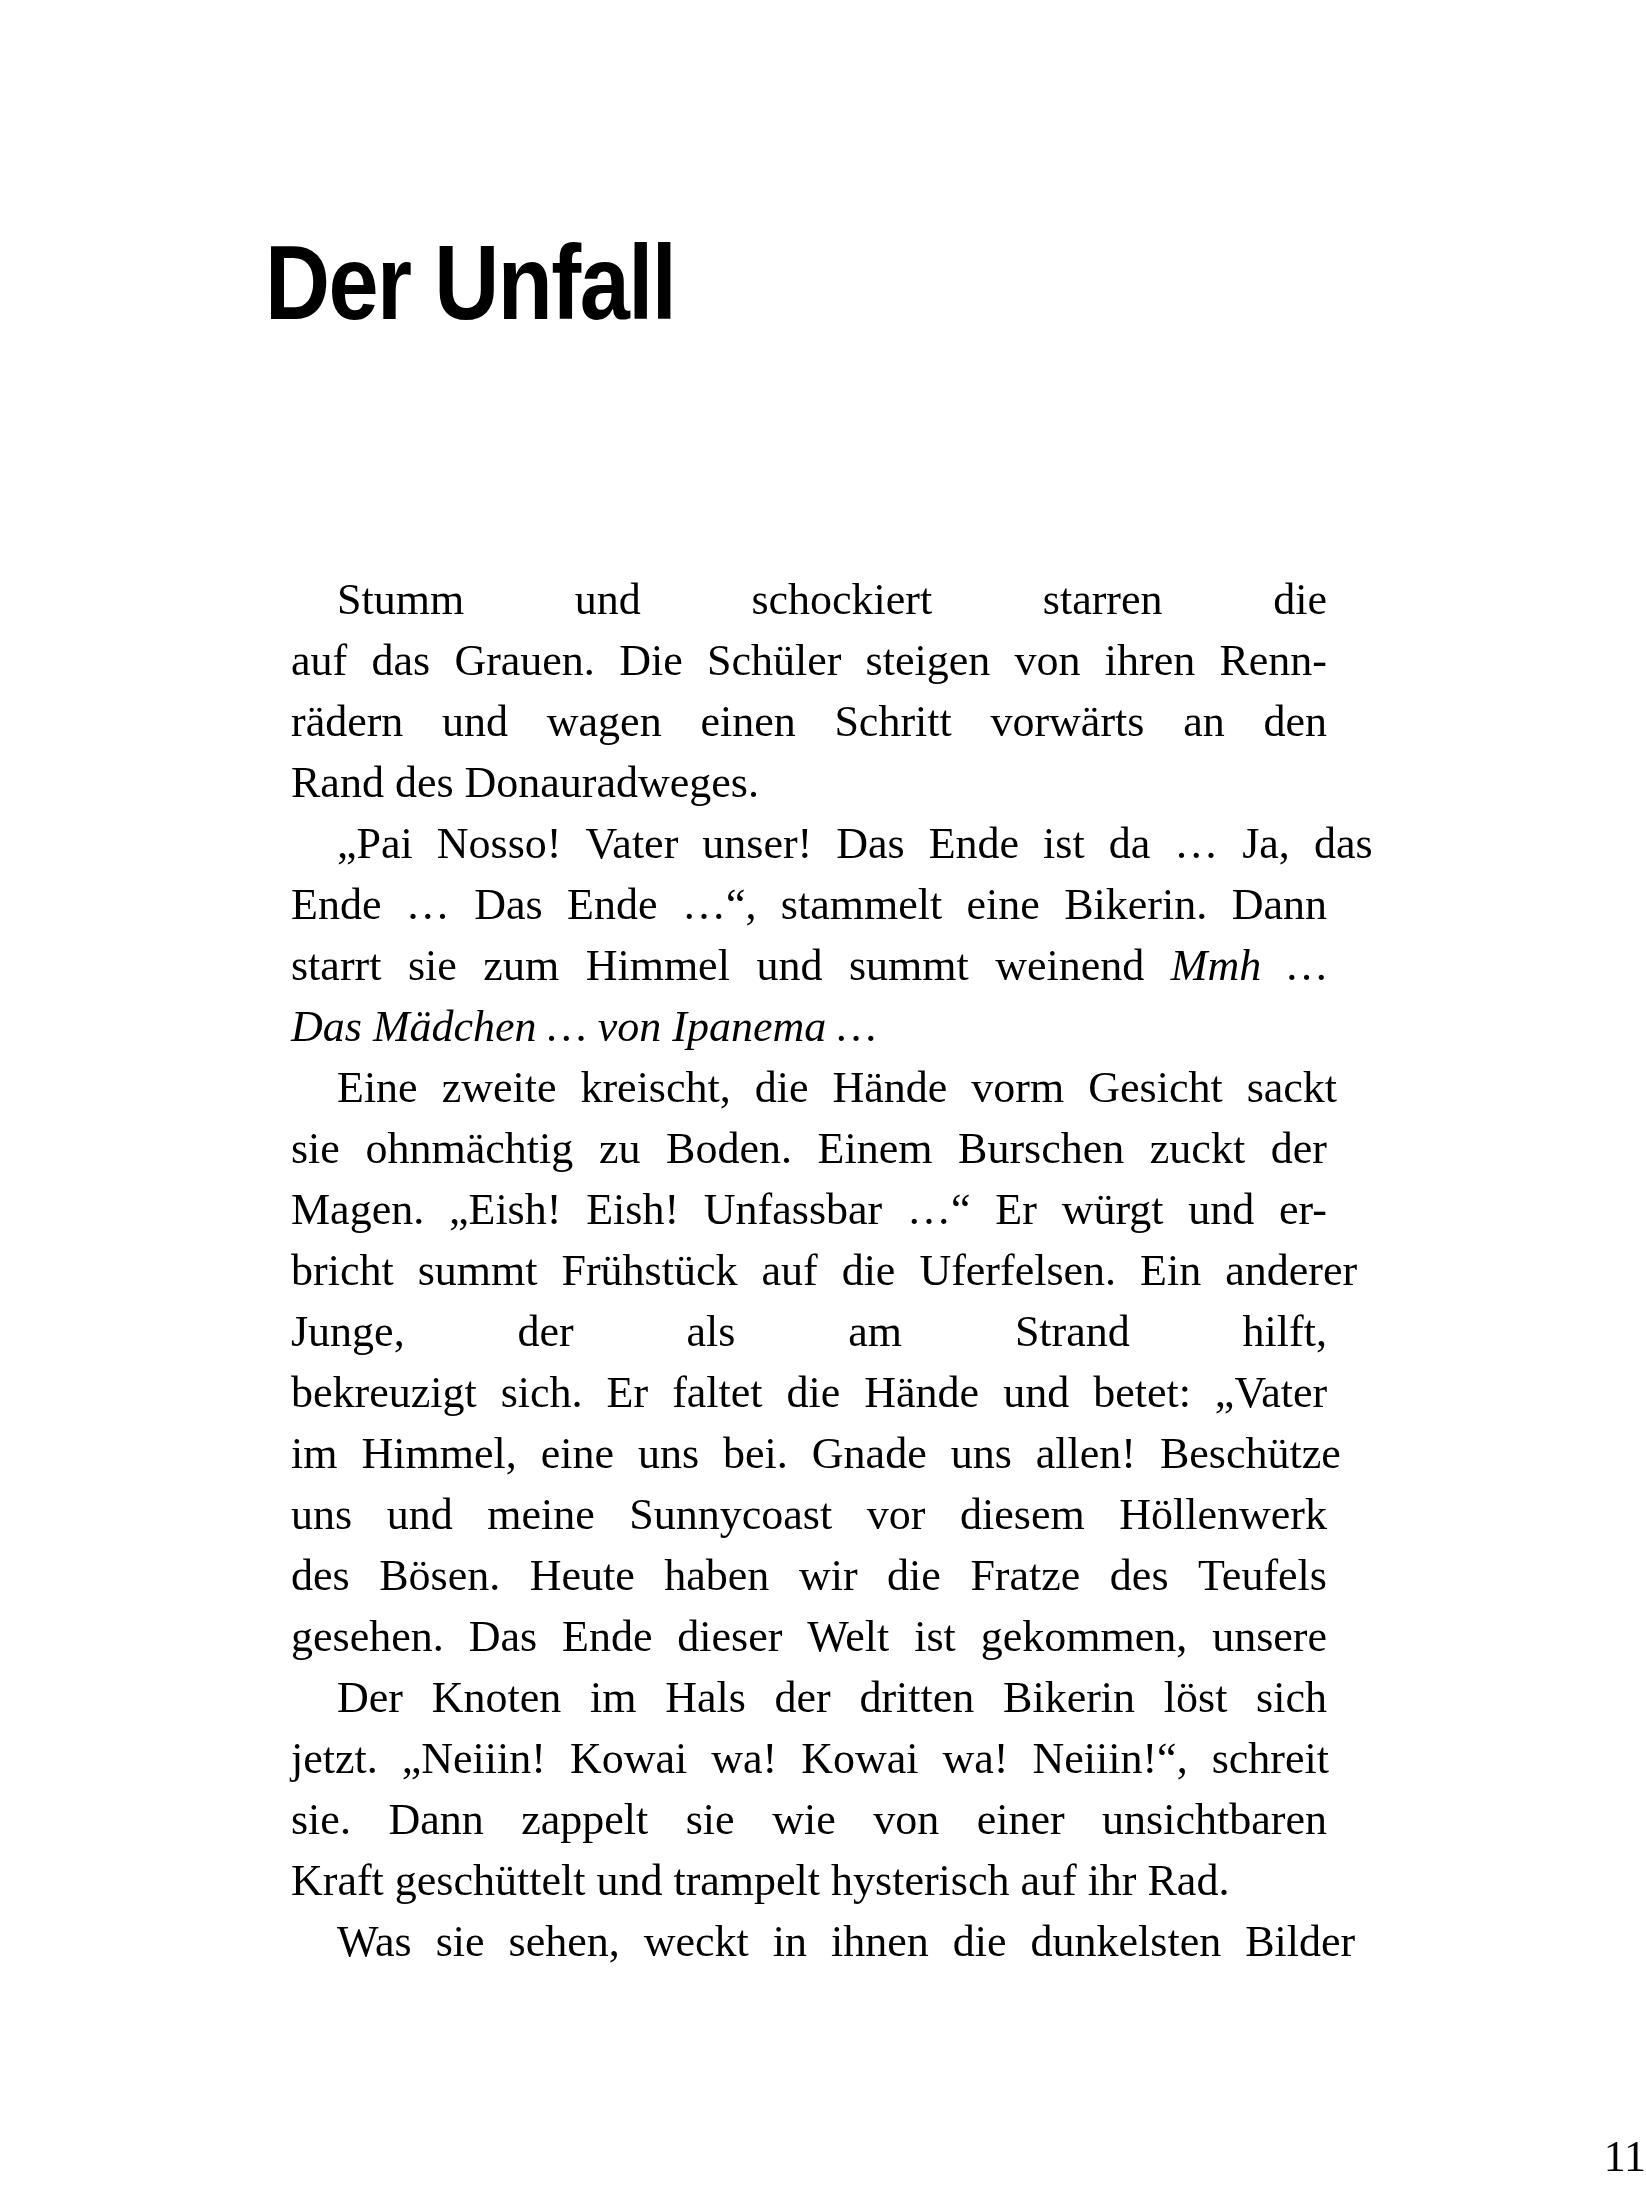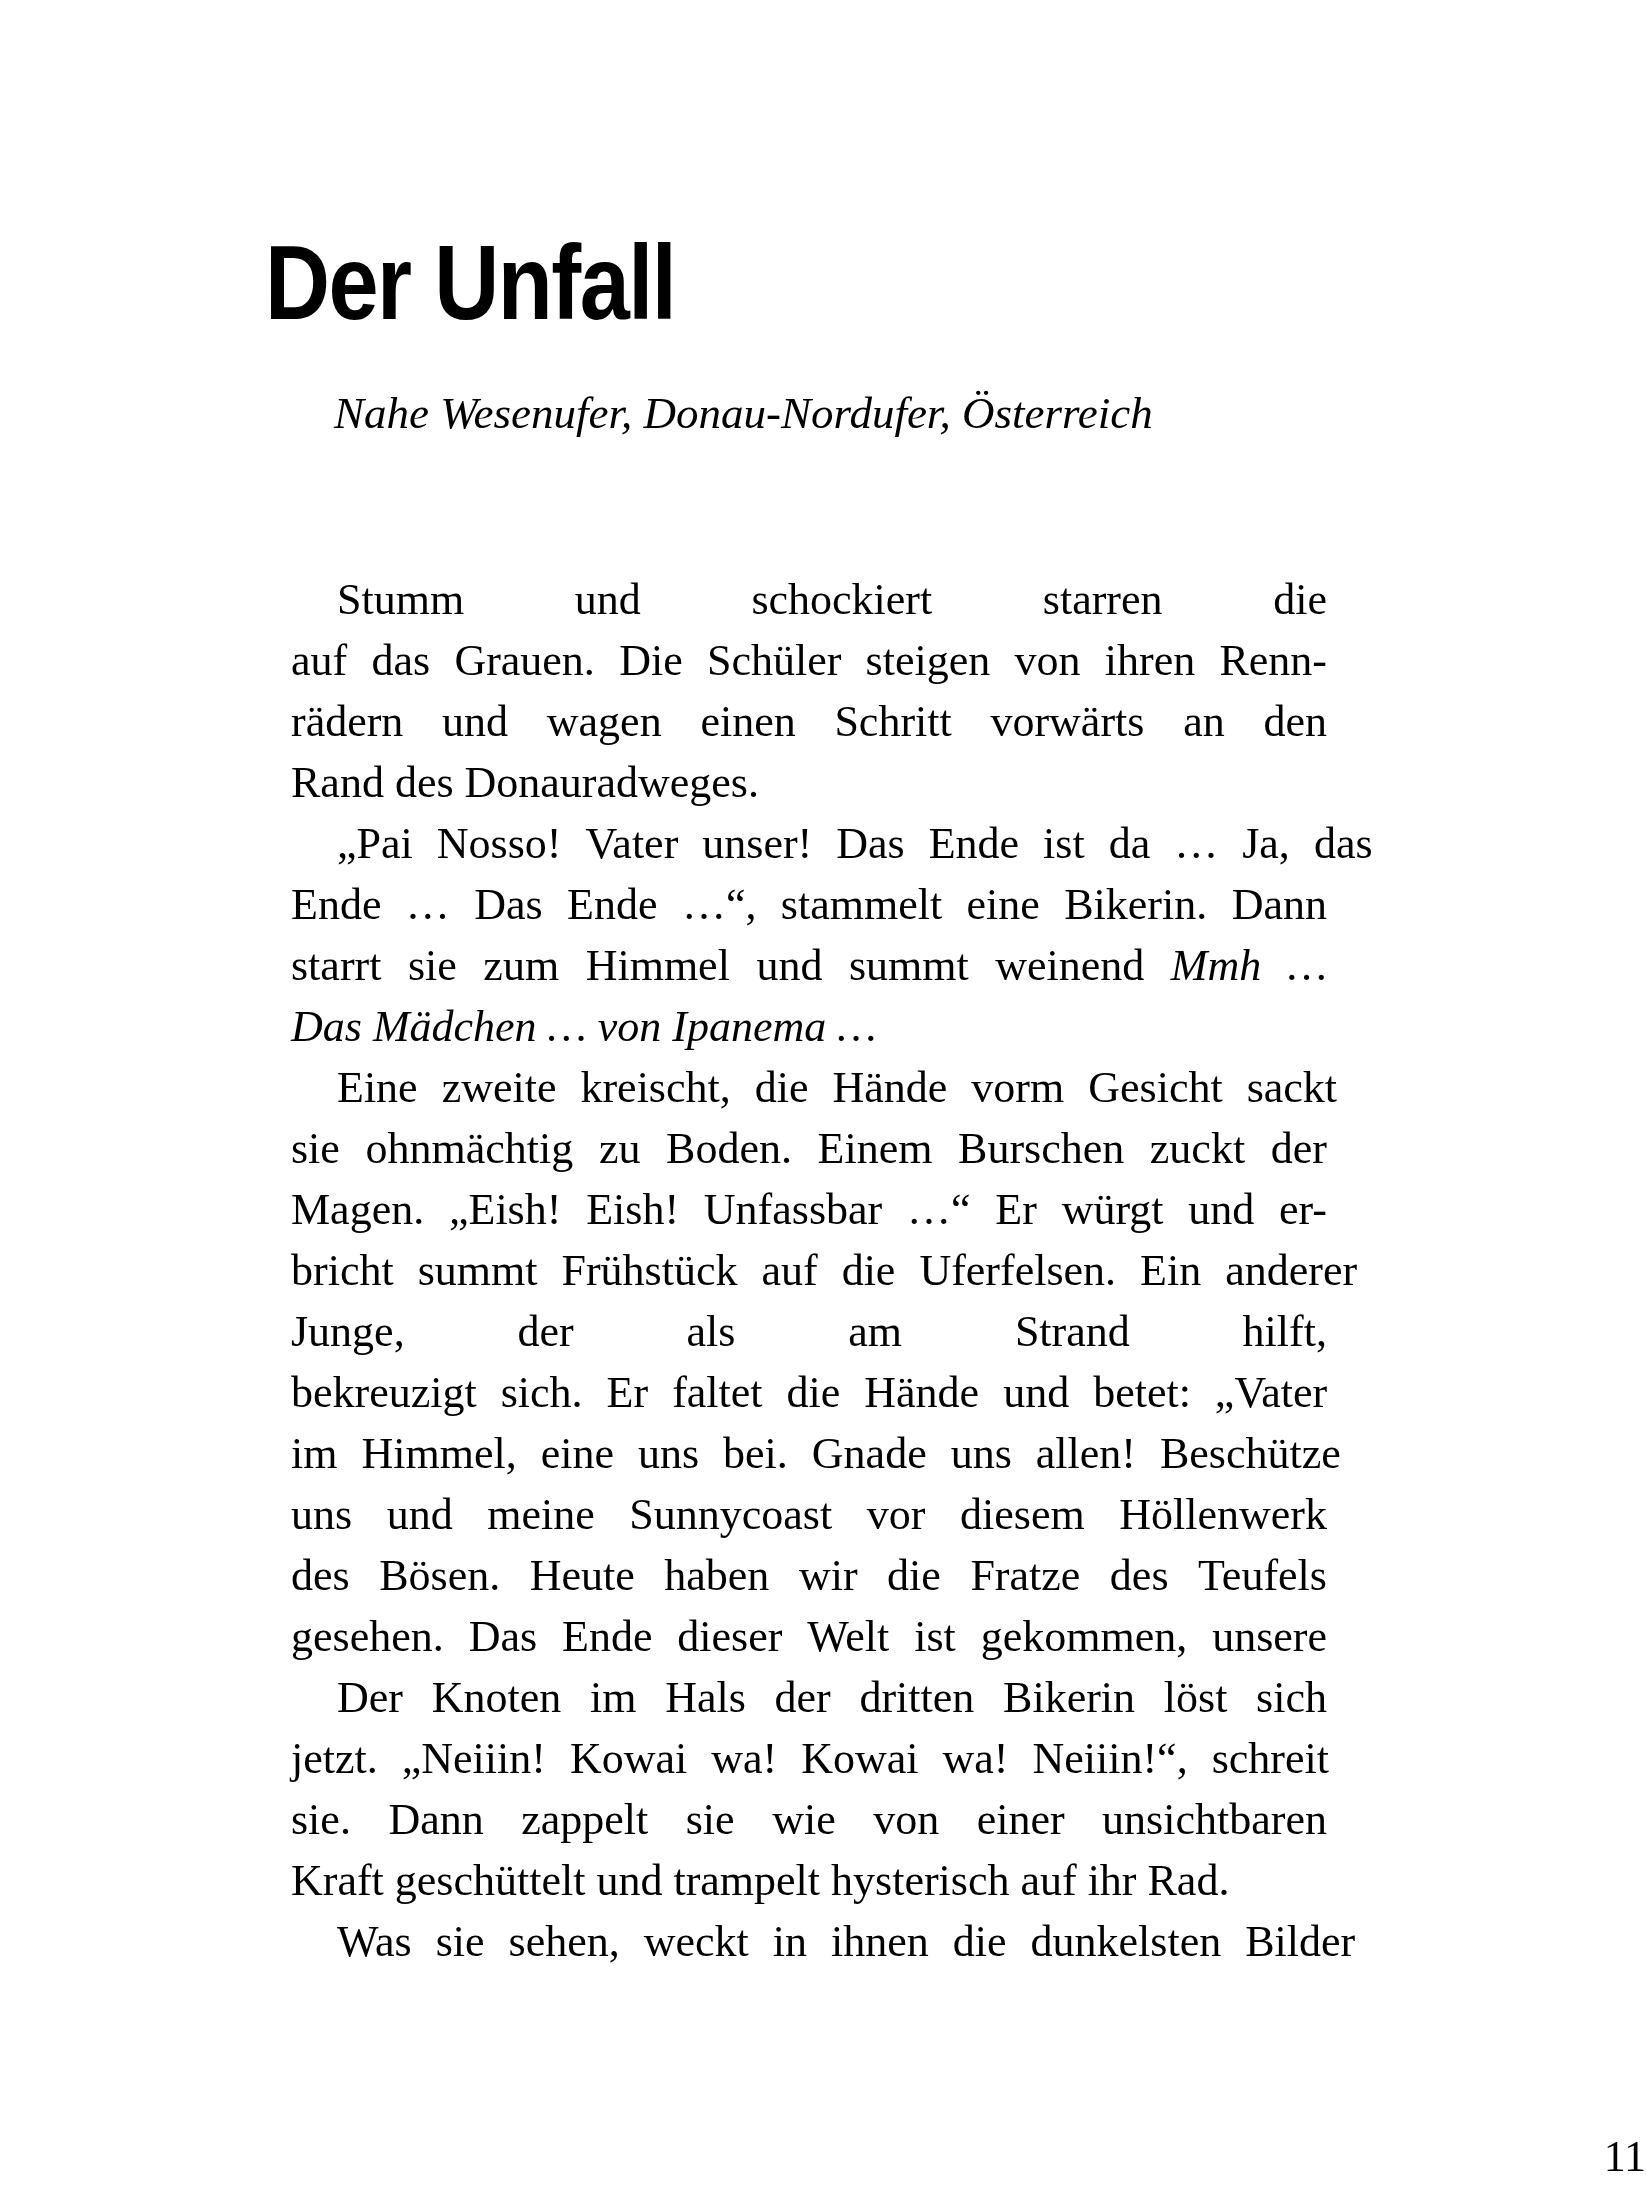--- a/index.html
+++ b/index.html
@@ -73,21 +73,20 @@
   }
 </style>
 </head>
 <body>
 
 <div class="page">
 
   <div class="chapter-title">Der Unfall</div>
 
   <div class="dateline">
-    <div class="dateline-line">Nahe Wesenufer, Donau-Nordufer, Österreich</div>
   </div>
 
   <div class="body-text">
       <div class="para">
         <div class="line just indent">
           <span>Stumm</span>
           <span>und</span>
           <span>schockiert</span>
           <span>starren</span>
           <span>die</span>

